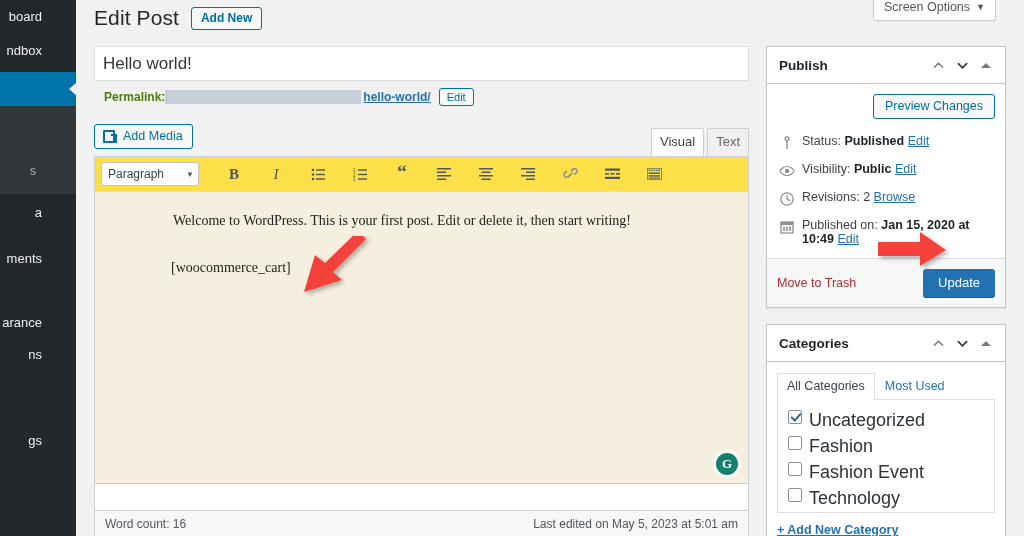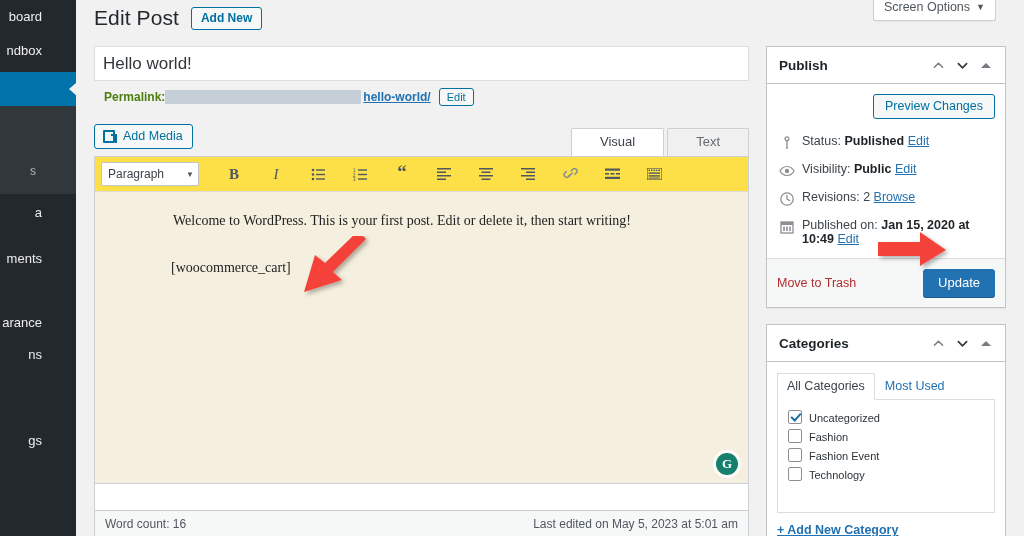--- a/index.html
+++ b/index.html
@@ -103,21 +103,21 @@
     content: ""; position: absolute; left: 0; top: 1px; width: 8px; height: 9px;
     border: 2px solid #0071a1; border-radius: 1px;
   }
   .wp-media-icon::after {
     content: ""; position: absolute; right: 0; top: 5px; width: 4px; height: 7px;
     border-right: 2px solid #0071a1; border-top: 2px solid #0071a1;
   }
   .editor-tabs { position: absolute; right: 0; bottom: 0; display: flex; gap: 3px; }
   .etab {
     border: 1px solid #ccd0d4; border-bottom: none; background: #f0f0f1;
-    padding: 5px 28px 6px; font-size: 13px; color: #646970;
+    padding: 5px 8px 6px; font-size: 13px; color: #646970;
     border-radius: 2px 2px 0 0;
   }
   .etab.active { background: #fff; color: #3c434a; border-bottom: 1px solid #fff; }
 
   .mce-toolbar-box {
     border: 1px solid #ccd0d4; background: #fde047; height: 36px;
     display: flex; align-items: center; padding: 12px 6px; gap: 16px;
     border-bottom: 1px solid #ddd;
   }
   .format-select {
@@ -216,21 +216,21 @@
     font-size: 12.5px; color: #2271b1; padding: 5px 9px 6px;
     border: 1px solid transparent; border-bottom: none; position: relative; top: 1px;
   }
   .cat-tab.active {
     background: #fff; border-color: #ddd; color: #3c434a; border-bottom: 1px solid #fff;
   }
   .cat-list {
     border: 1px solid #ddd; border-top: none; background: #fff;
     height: 113px; padding: 8px 8px 8px 10px; overflow: hidden;
   }
-  .cat-item { display: flex; align-items: flex-end; gap: 7px; padding: 2px 0 3px; font-size: 11px; color: #2c3338; }
+  .cat-item { display: flex; align-items: flex-start; gap: 7px; padding: 2px 0 3px; font-size: 18px; color: #2c3338; }
   .cbx {
     width: 14px; height: 14px; border: 1px solid #8c8f94; border-radius: 2px;
     background: #fff; flex: none; position: relative;
   }
   .cbx.checked::after {
     content: ""; position: absolute; left: 4px; top: 0px;
     width: 4px; height: 8px; border: solid #1e6ba1; border-width: 0 2px 2px 0;
     transform: rotate(42deg);
   }
   .add-cat-link {

